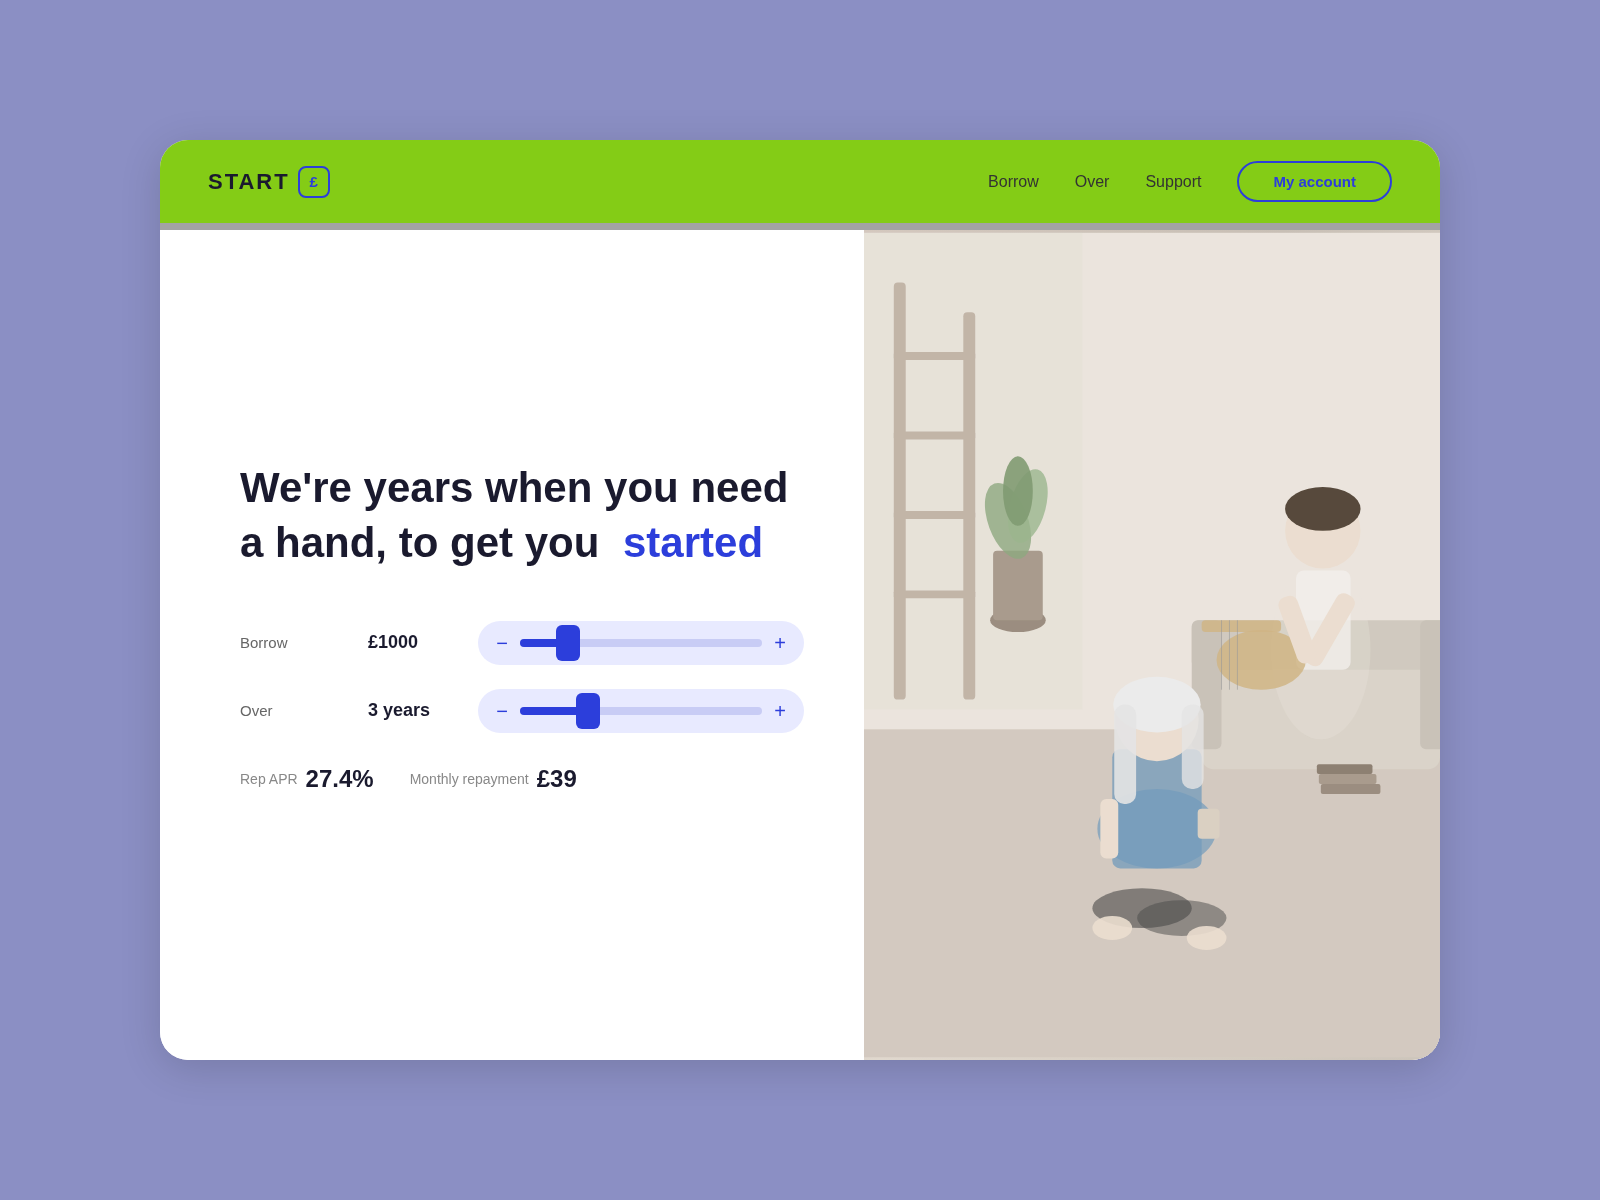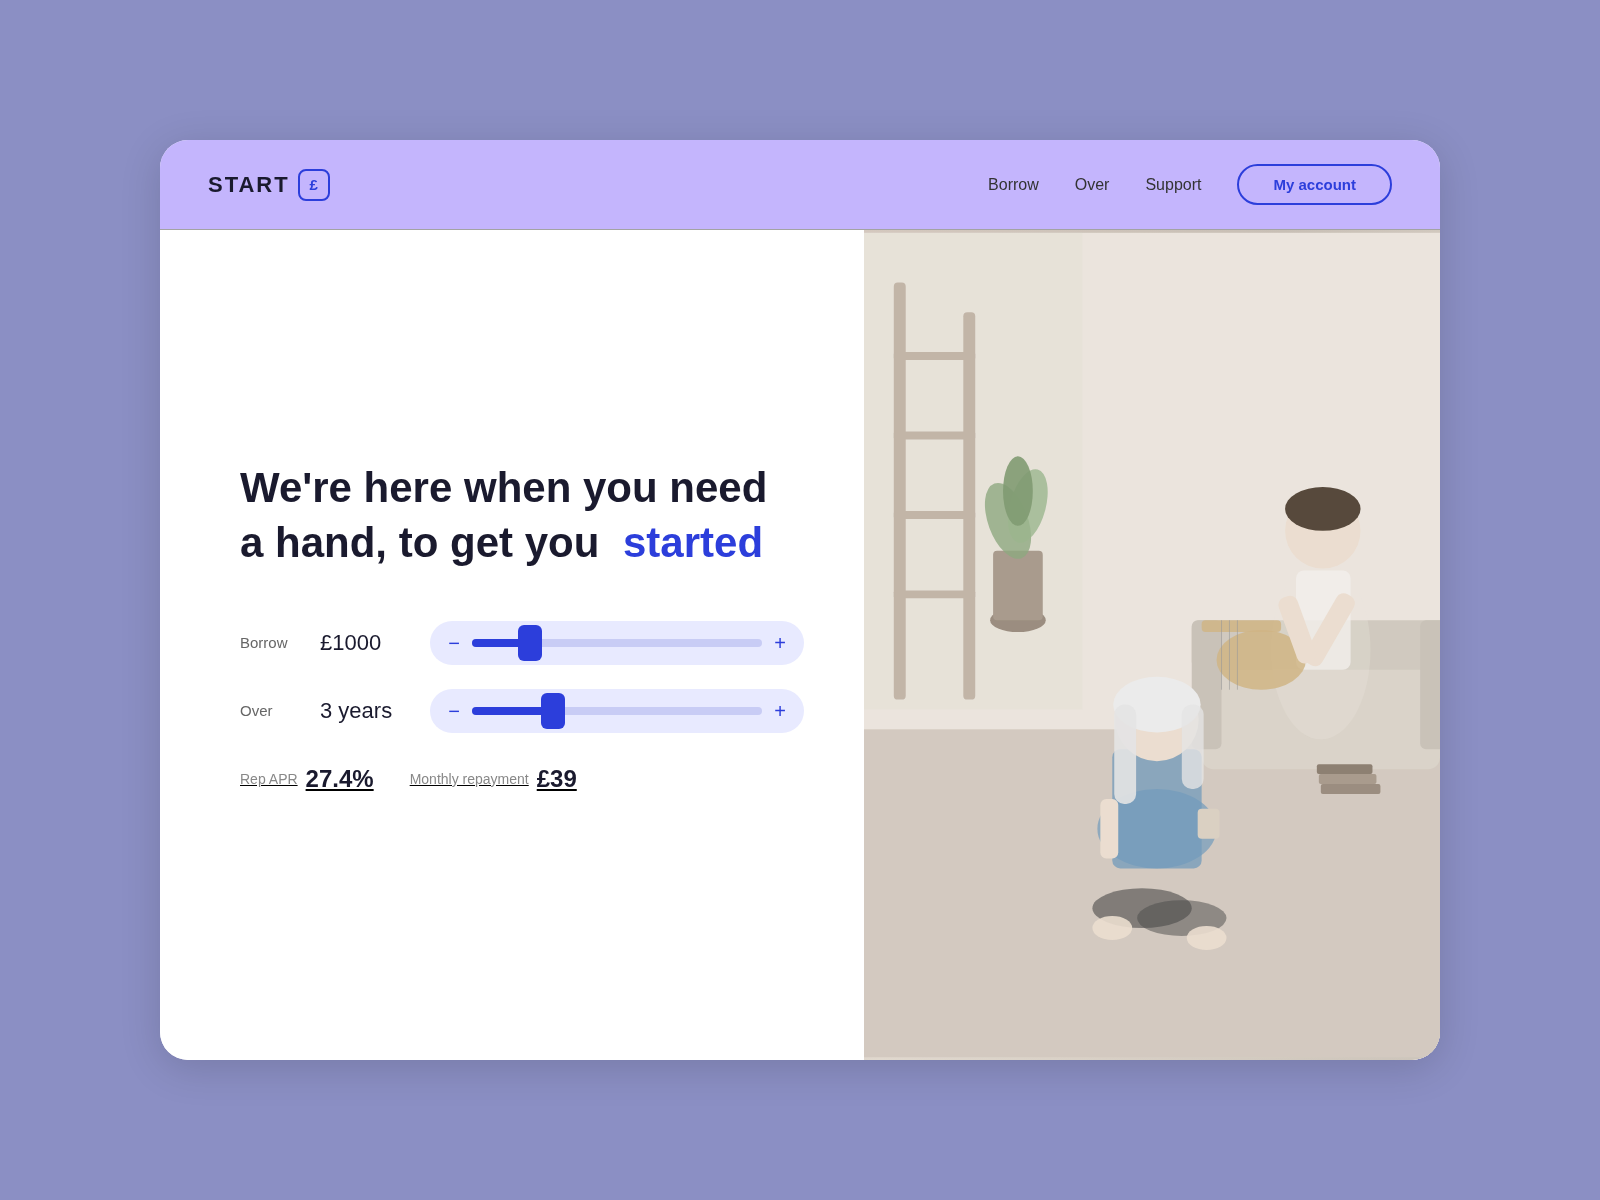--- a/index.html
+++ b/index.html
@@ -22,26 +22,26 @@
       border-radius: 28px;
       overflow: hidden;
       display: flex;
       flex-direction: column;
       box-shadow: 0 8px 40px rgba(0,0,0,0.15);
     }
 
     
     .navbar {
       height: 90px;
-      background: #c4b5fd;
+      background: #84cc16;
       display: flex;
       align-items: center;
       padding: 0 48px;
       flex-shrink: 0;
-      border-bottom: 1px solid #a3a3a3;
+      border-bottom: 7px solid #a3a3a3;
     }
 
     .logo {
       display: flex;
       align-items: center;
       gap: 8px;
       text-decoration: none;
     }
 
     .logo-text {
@@ -135,25 +135,26 @@
     }
 
     .control-label {
       font-size: 15px;
       color: #666;
       width: 60px;
       flex-shrink: 0;
     }
 
     .control-value {
-      font-size: 22px;
-      font-weight: 400;
+      font-size: 18px;
+      font-weight: 700;
       color: #1a1a2e;
       width: 90px;
       flex-shrink: 0;
+      margin-left: 48px;
     }
 
     .slider-container {
       display: flex;
       align-items: center;
       gap: 0;
       background: #e8eaff;
       border-radius: 50px;
       padding: 4px 12px;
       flex: 1;
@@ -212,21 +213,20 @@
       transform: translateY(-50%);
       cursor: pointer;
     }
 
     
     .apr-row {
       display: flex;
       align-items: center;
       gap: 36px;
       margin-bottom: 36px;
-      text-decoration: underline;
     }
 
     .apr-item {
       display: flex;
       align-items: center;
       gap: 8px;
     }
 
     .apr-label {
       font-size: 14px;
@@ -307,21 +307,21 @@
     <button class="my-account-btn">
       <span>My account</span>
     </button>
   </nav>
 
   <div class="main-content">
 
     <div class="left-panel">
 
       <h1 class="headline">
-        <span>We're here when you need</span><br>
+        <span>We're years when you need</span><br>
         <span>a hand, to get you </span><span class="accent">started</span>
       </h1>
 
       <div class="loan-controls">
 
         <div class="control-row">
           <span class="control-label">Borrow</span>
           <span class="control-value">£1000</span>
           <div class="slider-container">
             <button class="slider-btn">

